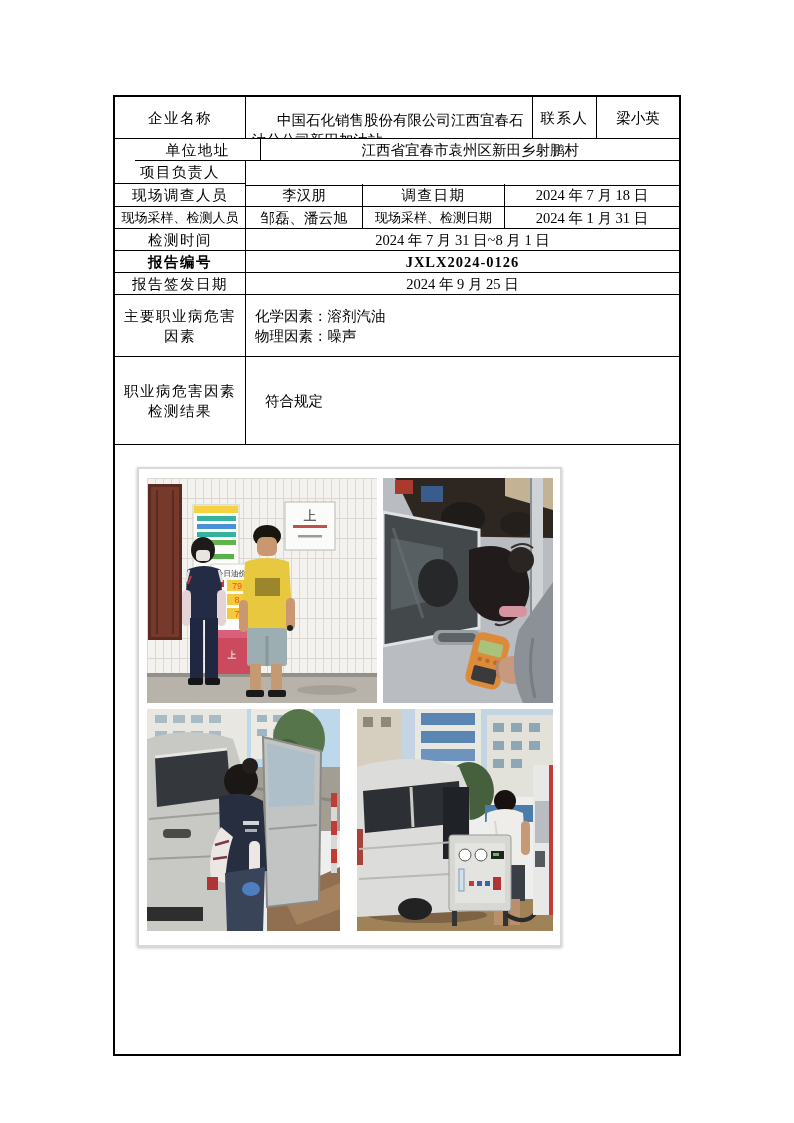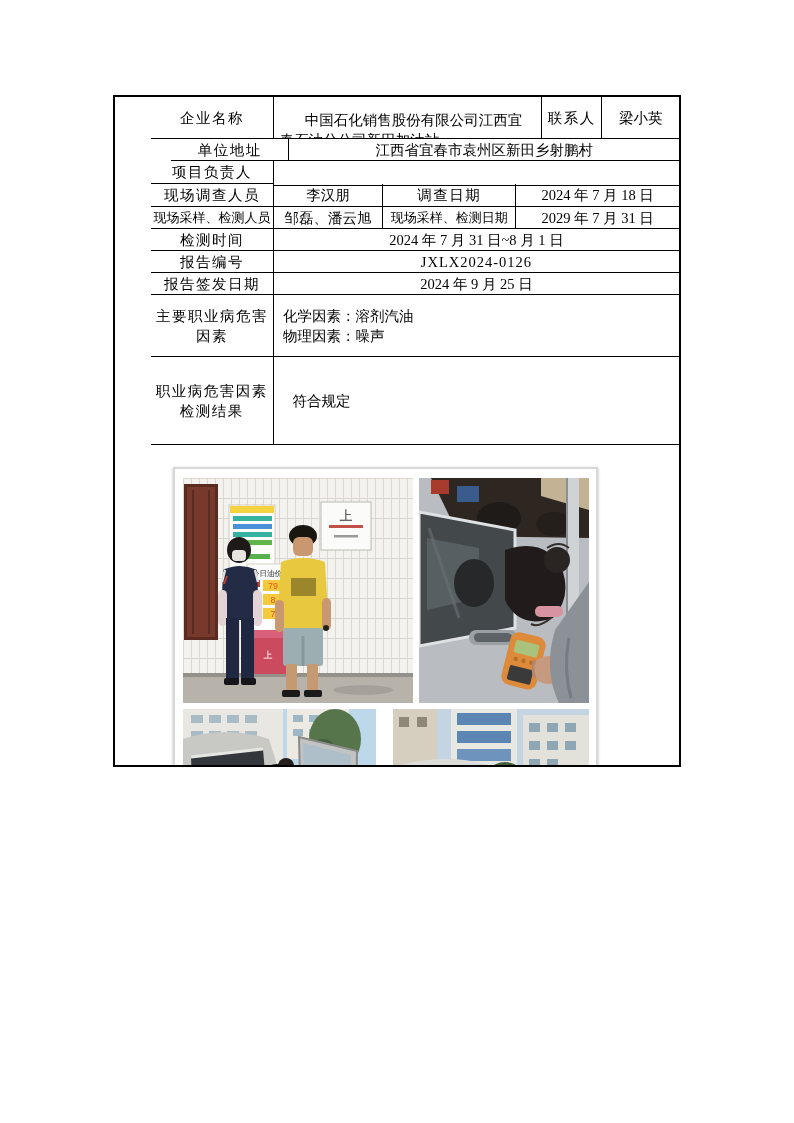--- a/index.html
+++ b/index.html
@@ -3,23 +3,23 @@
 <meta charset="utf-8">
 <style>
   html,body{margin:0;padding:0;background:#888;}
   .sheet{
     position:relative;width:794px;height:1123px;background:#ffffff;
     margin:0 auto;overflow:hidden;
     font-family:"Liberation Serif","DejaVu Serif",serif;
     color:#000;
   }
   .doc-table{
-    position:absolute;left:113px;top:95px;width:568px;height:672px;
+    position:absolute;left:113px;top:95px;width:568px;height:961px;
     border:2px solid #000;box-sizing:border-box;
-    display:flex;flex-direction:column;padding-left:36px;
+    display:flex;flex-direction:column;
   }
   .trow{display:flex;flex-direction:row;box-sizing:border-box;}
   .cell{
     box-sizing:border-box;
     border-right:1.5px solid #000;border-bottom:1.5px solid #000;
     display:flex;align-items:center;justify-content:center;
     font-size:14.5px;line-height:20px;text-align:center;
     overflow:hidden;
   }
   .cell.last{border-right:none;}
@@ -78,29 +78,29 @@
       <div class="cell lbl" style="width:131px;">现场调查人员</div>
       <div class="cell" style="width:117px;">李汉朋</div>
       <div class="cell lbl" style="width:142px;">调查日期</div>
       <div class="cell last" style="width:174px;">2024 年 7 月 18 日</div>
     </div>
 
     <div class="trow" style="height:22px;">
       <div class="cell lbl tight" style="width:131px;">现场采样、检测人员</div>
       <div class="cell" style="width:117px;">邹磊、潘云旭</div>
       <div class="cell lbl tight" style="width:142px;">现场采样、检测日期</div>
-      <div class="cell last" style="width:174px;">2029 年 7 月 31 日</div>
+      <div class="cell last" style="width:174px;">2024 年 1 月 31 日</div>
     </div>
 
     <div class="trow" style="height:22px;">
       <div class="cell lbl" style="width:131px;">检测时间</div>
       <div class="cell last" style="width:433px;">2024 年 7 月 31 日~8 月 1 日</div>
     </div>
 
-    <div class="trow" style="height:22px;">
+    <div class="trow" style="height:22px;font-weight:bold;">
       <div class="cell lbl" style="width:131px;">报告编号</div>
       <div class="cell last mono-num" style="width:433px;text-align:center;">JXLX2024-0126</div>
     </div>
 
     <div class="trow" style="height:22px;">
       <div class="cell lbl" style="width:131px;">报告签发日期</div>
       <div class="cell last" style="width:433px;">2024 年 9 月 25 日</div>
     </div>
 
     <div class="trow" style="height:62px;">

